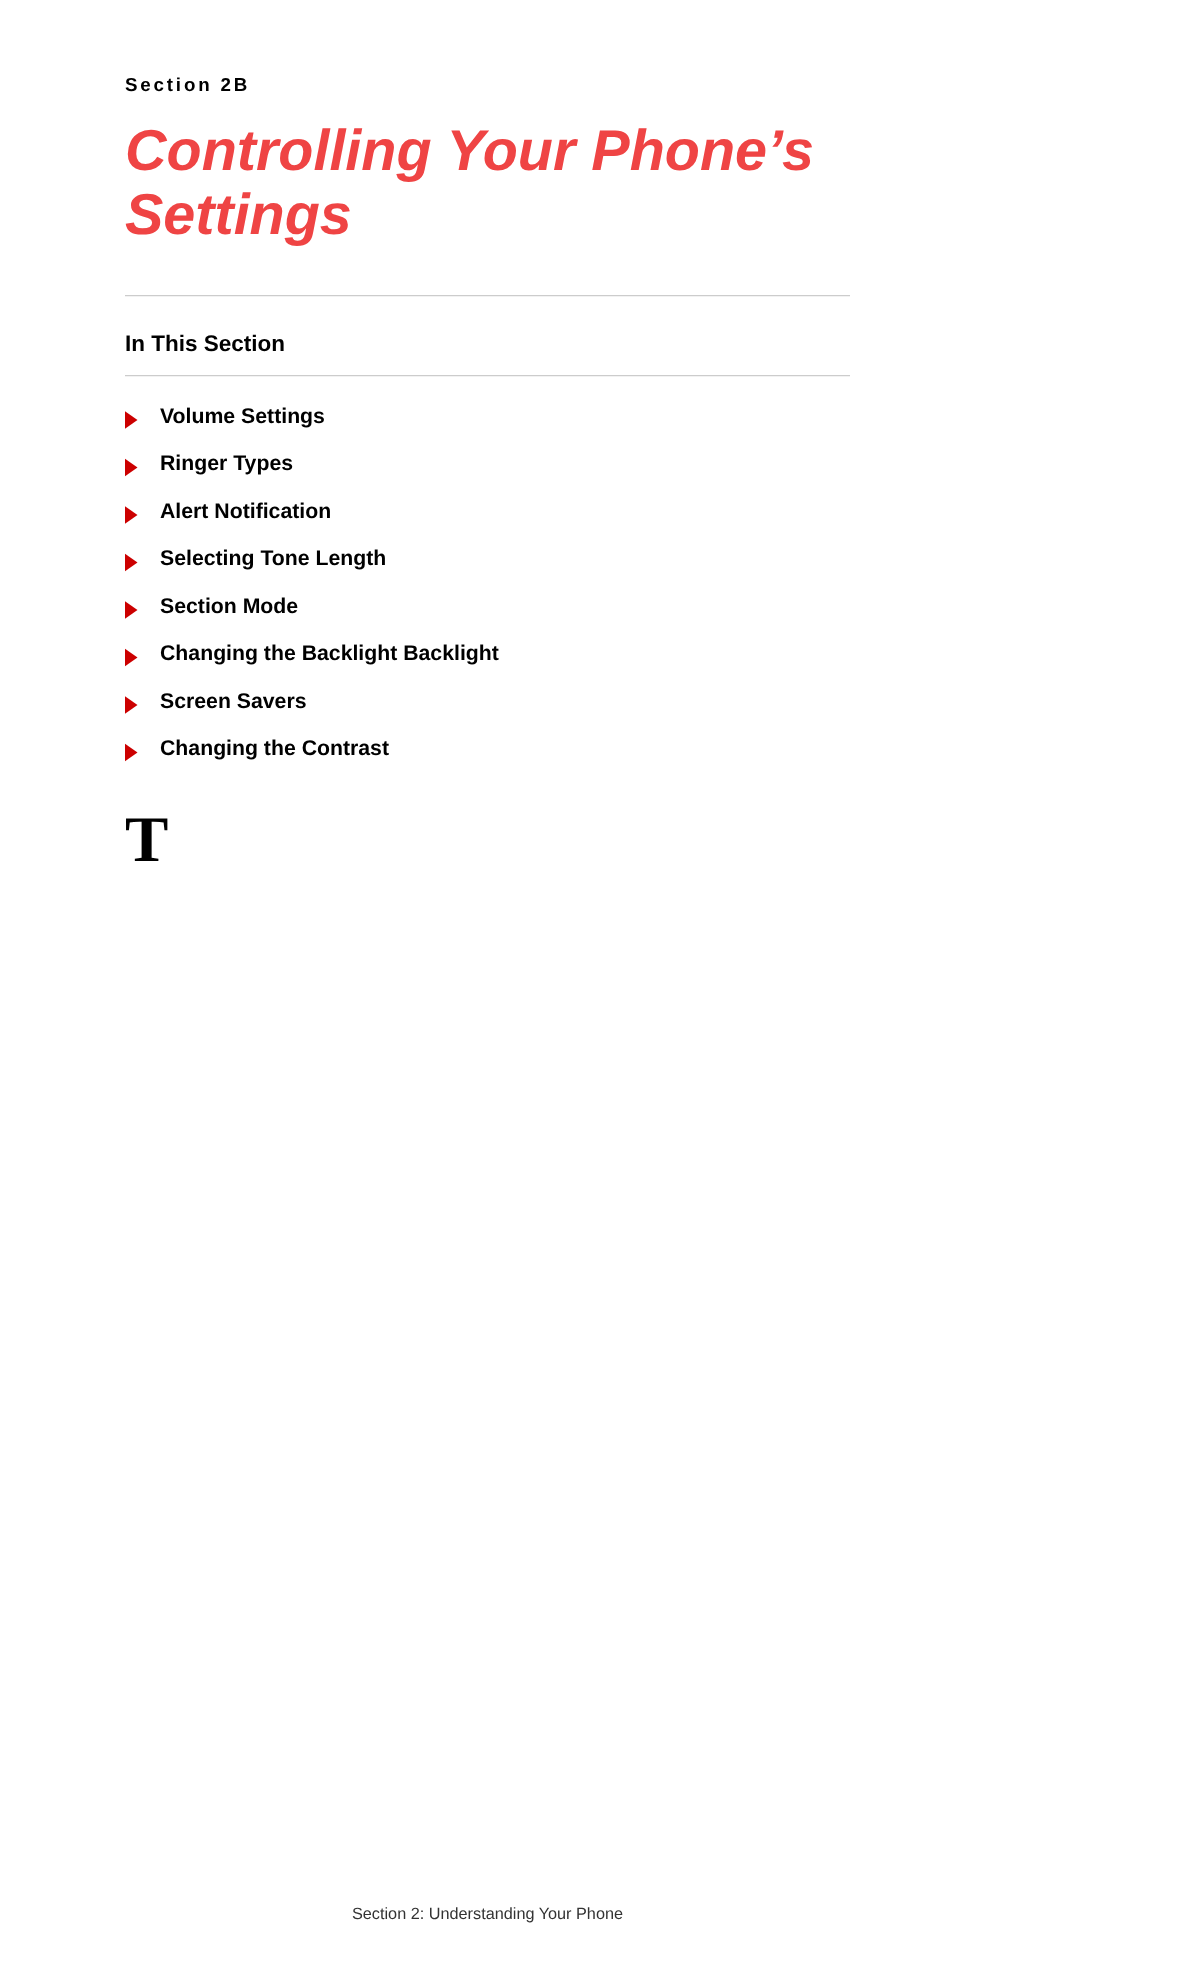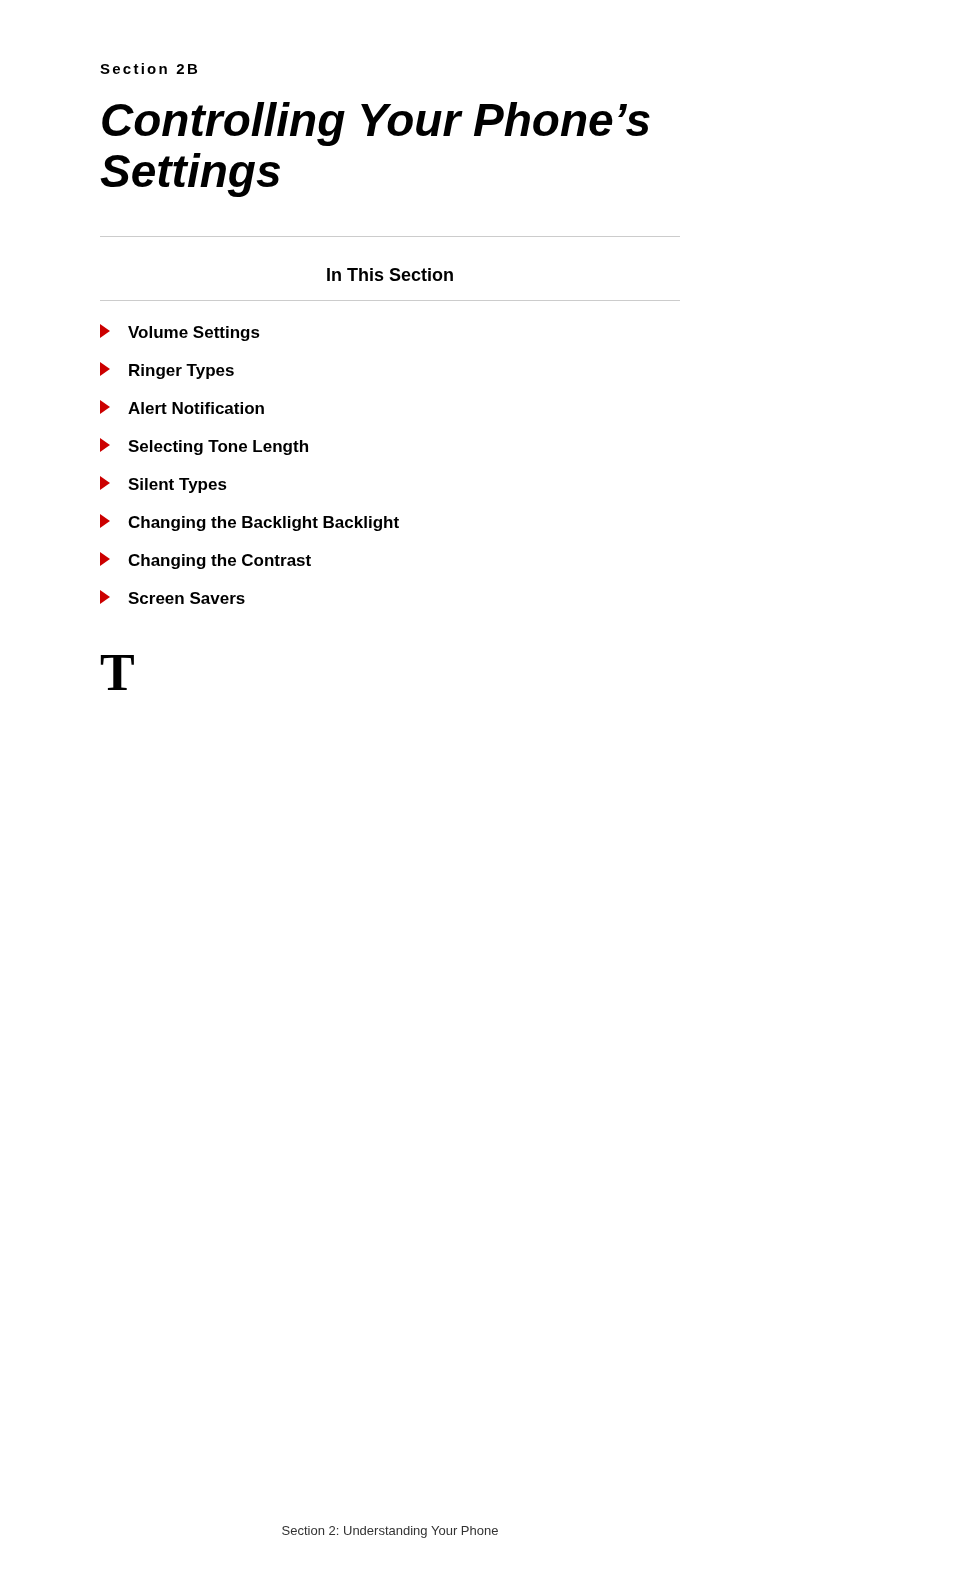--- a/index.html
+++ b/index.html
@@ -29,56 +29,55 @@
       font-weight: bold;
       letter-spacing: 0.15em;
       color: #000000;
       margin-bottom: 18px;
       font-family: 'Arial', sans-serif;
     }
 
     .page-title {
       font-size: 46px;
       font-weight: 900;
-      color: #000000;
+      color: #ef4444;
       font-family: 'Arial Black', 'Arial', sans-serif;
       line-height: 1.1;
       margin-bottom: 40px;
       font-style: italic;
     }
 
     .divider-top {
       border: none;
       border-top: 1px solid #cccccc;
       margin-bottom: 28px;
     }
 
     .in-this-section-heading {
       font-size: 18px;
       font-weight: 900;
       color: #000000;
       margin-bottom: 14px;
       font-family: 'Arial Black', 'Arial', sans-serif;
-      text-align: center;
     }
 
     .divider-mid {
       border: none;
       border-top: 1px solid #cccccc;
       margin-bottom: 22px;
     }
 
     .toc-list {
       list-style: none;
       margin-bottom: 36px;
     }
 
     .toc-item {
       display: flex;
-      align-items: flex-start;
+      align-items: flex-end;
       margin-bottom: 18px;
     }
 
     .arrow-icon {
       color: #cc0000;
       font-size: 12px;
       margin-right: 18px;
       flex-shrink: 0;
       display: inline-block;
       width: 0;
@@ -164,33 +163,33 @@
       <li class="toc-item">
         <span class="arrow-icon"></span>
         <span class="toc-item-label">Alert Notification</span>
       </li>
       <li class="toc-item">
         <span class="arrow-icon"></span>
         <span class="toc-item-label">Selecting Tone Length</span>
       </li>
       <li class="toc-item">
         <span class="arrow-icon"></span>
-        <span class="toc-item-label">Silent Types</span>
+        <span class="toc-item-label">Section Mode</span>
       </li>
       <li class="toc-item">
         <span class="arrow-icon"></span>
         <span class="toc-item-label">Changing the Backlight Backlight</span>
       </li>
       <li class="toc-item">
         <span class="arrow-icon"></span>
-        <span class="toc-item-label">Changing the Contrast</span>
+        <span class="toc-item-label">Screen Savers</span>
       </li>
       <li class="toc-item">
         <span class="arrow-icon"></span>
-        <span class="toc-item-label">Screen Savers</span>
+        <span class="toc-item-label">Changing the Contrast</span>
       </li>
     </ul>
 
   <p class="intro-paragraph">
     <span class="drop-cap-T">T</span>
   </p>
 
   <div class="footer-area">
     <div class="footer-line1">Section 2: Understanding Your Phone</div>
   </div>

